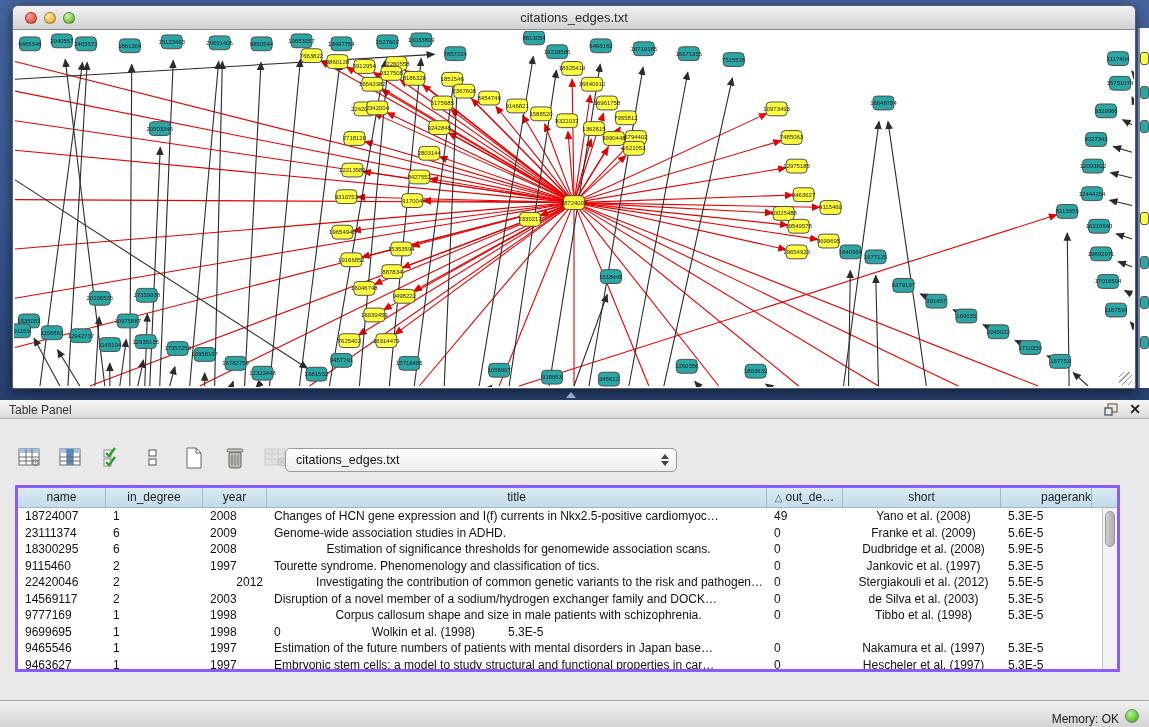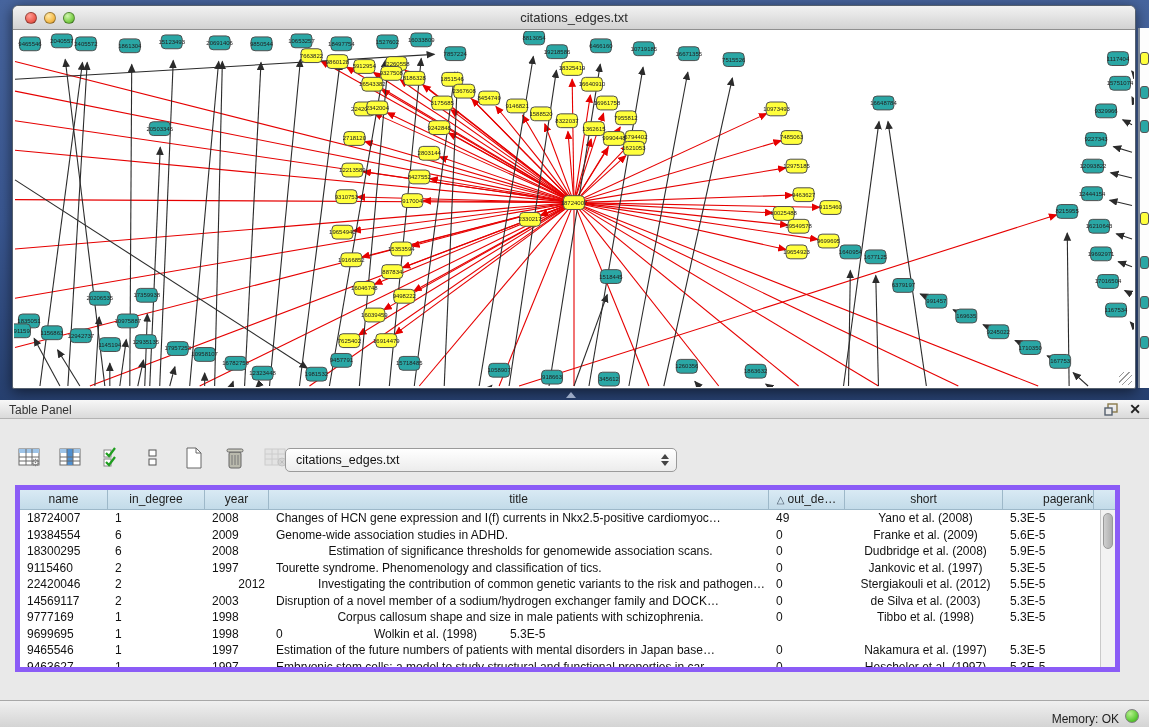--- a/index.html
+++ b/index.html
@@ -58,21 +58,21 @@
     background:linear-gradient(180deg,#ffffff,#ececec);
     display:flex; align-items:center; box-shadow:inset 0 1px 0 #fff; }
   .combo-label { flex:1; padding-left:10px; font-size:12.5px; color:#111;
     white-space:nowrap; overflow:hidden; }
   .combo-arrows { width:20px; display:flex; flex-direction:column; align-items:center;
     gap:2px; padding-right:2px; }
   .tri-up   { width:0;height:0;border-left:4px solid transparent;border-right:4px solid transparent;border-bottom:5px solid #444; }
   .tri-down { width:0;height:0;border-left:4px solid transparent;border-right:4px solid transparent;border-top:5px solid #444; }
 
   .tablebox { position:absolute; left:15px; top:85px; width:1105px; height:187px;
-    border:5px solid #8b5cf6; background:#fff; overflow:hidden; }
+    border:3px solid #8b5cf6; background:#fff; overflow:hidden; }
   .thead { display:flex; height:20px;
     background:linear-gradient(180deg,#d9eaf4,#c3dbe9); border-bottom:1px solid #9db8c9; }
   .th { font-size:12px; color:#1d1d1d; text-align:center; line-height:19px;
     border-right:1px solid #9db8c9; overflow:hidden; white-space:nowrap; }
   .th .sort { font-size:10px; color:#456; margin-right:3px; }
   .trow { display:flex; height:16.5px; background:#fff; }
   .td { font-size:12px; color:#111; line-height:16.5px; white-space:nowrap;
     overflow:hidden; padding:0 4px 0 7px; }
   .vscroll { position:absolute; right:0; top:20px; bottom:0; width:15px;
     background:#f2f2f2; border-left:1px solid #c9c9c9; }
@@ -598,21 +598,21 @@
         <div class="trow">
           <div class="td" style="width: 88px; text-align: left;">18724007</div>
           <div class="td" style="width: 97px; text-align: left;">1</div>
           <div class="td" style="width: 64px; text-align: left;">2008</div>
           <div class="td" style="width: 500px; text-align: left;">Changes of HCN gene expression and I(f) currents in Nkx2.5-positive cardiomyoc…</div>
           <div class="td" style="width: 76px; text-align: left;">49</div>
           <div class="td" style="width: 158px; text-align: center;">Yano et al. (2008)</div>
           <div class="td" style="width: 91px; text-align: left;">5.3E-5</div>
         </div>
         <div class="trow">
-          <div class="td" style="width: 88px; text-align: left;">19384554</div>
+          <div class="td" style="width: 88px; text-align: left;">23111374</div>
           <div class="td" style="width: 97px; text-align: left;">6</div>
           <div class="td" style="width: 64px; text-align: left;">2009</div>
           <div class="td" style="width: 500px; text-align: left;">Genome-wide association studies in ADHD.</div>
           <div class="td" style="width: 76px; text-align: left;">0</div>
           <div class="td" style="width: 158px; text-align: center;">Franke et al. (2009)</div>
           <div class="td" style="width: 91px; text-align: left;">5.6E-5</div>
         </div>
         <div class="trow">
           <div class="td" style="width: 88px; text-align: left;">18300295</div>
           <div class="td" style="width: 97px; text-align: left;">6</div>

